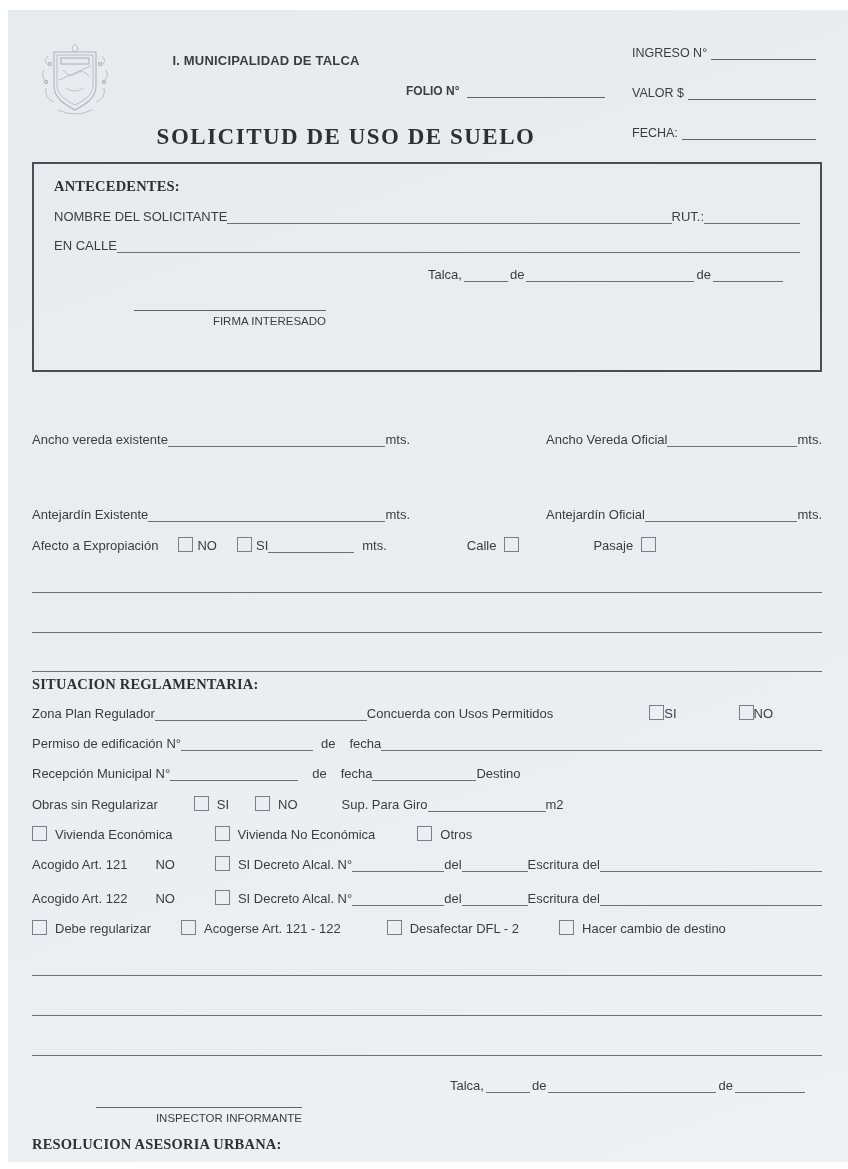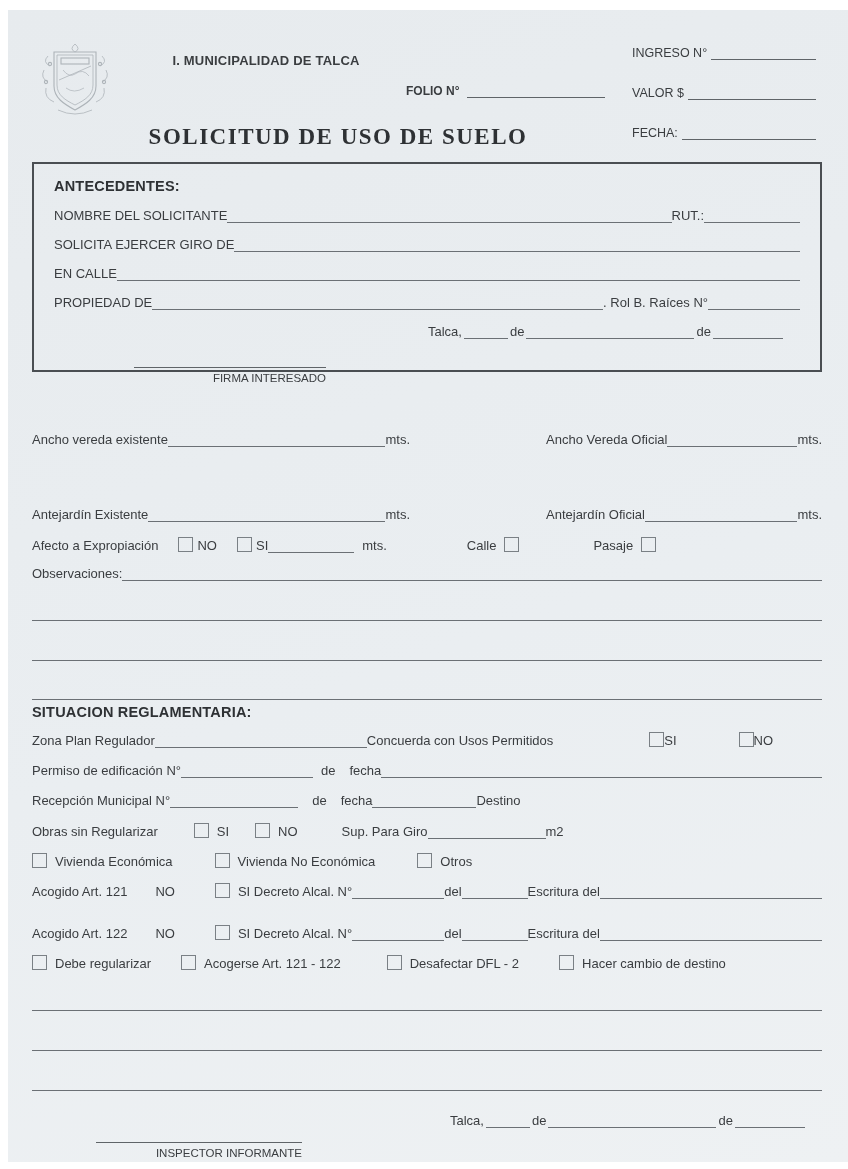--- a/index.html
+++ b/index.html
@@ -17,27 +17,27 @@
   
   .header{position:relative;height:150px;}
   .logo{position:absolute;left:30px;top:30px;width:74px;height:78px;opacity:.75;}
   .org{position:absolute;left:108px;top:42px;width:300px;text-align:center;
        font-weight:bold;font-size:13px;line-height:18px;letter-spacing:.2px;}
   .folio{position:absolute;left:398px;top:74px;font-weight:bold;font-size:12px;display:flex;align-items:flex-end;}
   .folio .line{width:138px;border-bottom:1.5px solid #5f6468;margin-left:8px;height:13px;}
   .hright{position:absolute;left:612px;top:36px;width:196px;font-size:12.5px;}
   .hright .hrow{display:flex;align-items:flex-end;margin-bottom:26px;margin-left:12px;}
   .hright .line{flex:1;border-bottom:1.5px solid #5f6468;margin-left:4px;height:12px;}
-  .title{position:absolute;left:60px;top:114px;width:540px;text-align:center;
+  .title{position:absolute;left:68px;top:114px;width:540px;text-align:center;
          font-family:"Liberation Serif", serif;font-weight:bold;font-size:23px;letter-spacing:1.5px;color:#2e3134;}
   
   .row{display:flex;align-items:flex-end;font-size:13px;white-space:nowrap;}
   .fill{flex:1;border-bottom:1.4px solid #6b7075;height:13px;min-width:10px;}
   .fw{border-bottom:1.4px solid #6b7075;height:13px;display:inline-block;}
-  .sec-h{font-weight:bold;font-size:14.5px;letter-spacing:.2px;color:#2e3134;}
+  .sec-h{font-weight:bold;font-size:14.5px;letter-spacing:.2px;color:#2e3134;font-family:Liberation Serif, serif;}
   .cb{width:13px;height:13px;border:1.4px solid #7a8085;display:inline-block;background:transparent;flex:0 0 auto;margin-bottom:1px;}
   .gap4{width:4px}.gap8{width:8px}.gap14{width:14px}.gap20{width:20px}
   
   .abox{border:2px solid #4a4e52;margin-top:2px;padding:14px 20px 10px 20px;height:182px;box-sizing:content-box;}
   .abox .row{margin-top:14px;}
   .sig{margin-top:16px;margin-left:80px;width:192px;text-align:right;font-size:11.5px;}
   .sigline{border-bottom:1.4px solid #5f6468;height:12px;margin-bottom:4px;}
   .talca-group{display:flex;align-items:flex-end;margin-left:auto;width:372px;}
   
   .cols{display:flex;align-items:flex-end;}
@@ -98,36 +98,26 @@
     <div class="abox">
       <div class="sec-h">ANTECEDENTES:</div>
 
       <div class="row">
         <span>NOMBRE DEL SOLICITANTE</span>
         <span class="fill"></span>
         <span>RUT.:</span>
         <span class="fw" style="width:96px"></span>
       </div>
 
-      <div class="row">
-        <span>SOLICITA EJERCER GIRO DE</span>
-        <span class="fill"></span>
-      </div>
 
       <div class="row">
         <span>EN CALLE</span>
         <span class="fill"></span>
       </div>
 
-      <div class="row">
-        <span>PROPIEDAD DE</span>
-        <span class="fill"></span>
-        <span>. Rol B. Raíces N°</span>
-        <span class="fw" style="width:92px"></span>
-      </div>
 
       <div class="row">
         <div class="talca-group">
           <span>Talca,</span>
           <span class="fw" style="width:44px;margin:0 2px"></span>
           <span>de</span>
           <span class="fw" style="width:168px;margin:0 2px"></span>
           <span>de</span>
           <span class="fw" style="width:70px;margin-left:2px"></span>
         </div>
@@ -182,24 +172,20 @@
       <span style="width:80px"></span>
       <span>Calle</span>
       <span class="gap8"></span>
       <span class="cb"></span>
       <span style="width:74px"></span>
       <span>Pasaje</span>
       <span class="gap8"></span>
       <span class="cb"></span>
     </div>
 
-    <div class="row" style="margin-top:13px">
-      <span>Observaciones:</span>
-      <span class="fill"></span>
-    </div>
     <div class="fill" style="margin-top:26px"></div>
     <div class="fill" style="margin-top:26px"></div>
     <div class="fill" style="margin-top:25px"></div>
 
     <div class="sec-h" style="margin-top:4px">SITUACION REGLAMENTARIA:</div>
 
     <div class="row" style="margin-top:12px">
       <span>Zona Plan Regulador</span>
       <span class="fw" style="width:212px"></span>
       <span>Concuerda con Usos Permitidos</span>
@@ -270,21 +256,21 @@
       <span class="cb"></span>
         <span class="gap8"></span>
       <span>SI Decreto Alcal. N°</span>
       <span class="fw" style="width:92px"></span>
       <span>del</span>
       <span class="fw" style="width:66px"></span>
       <span>Escritura del</span>
       <span class="fill"></span>
     </div>
 
-    <div class="row" style="margin-top:26px">
+    <div class="row" style="margin-top:18px">
       <span>Acogido Art. 122</span>
       <span style="width:28px"></span>
       <span>NO</span>
       <span style="width:40px"></span>
       <span class="cb"></span>
         <span class="gap8"></span>
       <span>SI Decreto Alcal. N°</span>
       <span class="fw" style="width:92px"></span>
       <span>del</span>
       <span class="fw" style="width:66px"></span>

